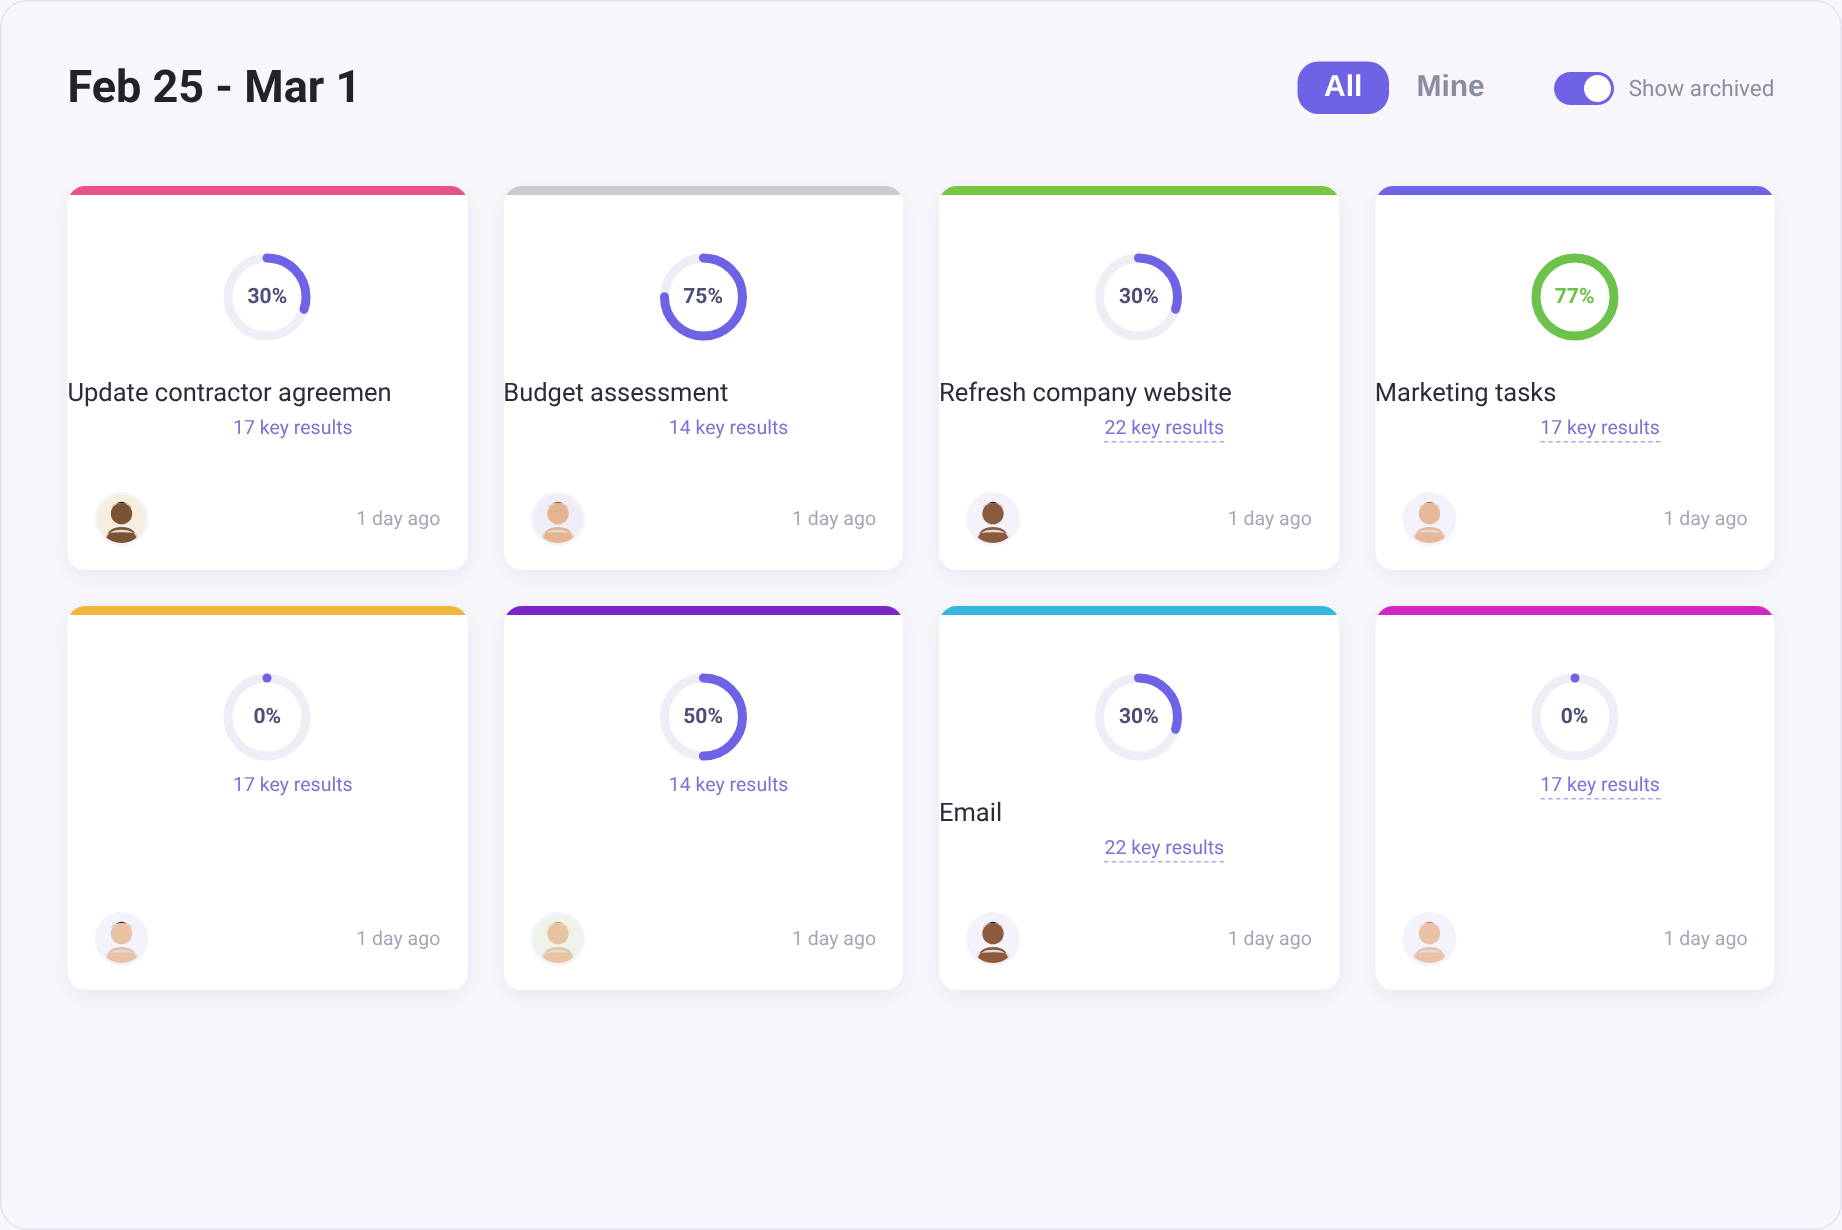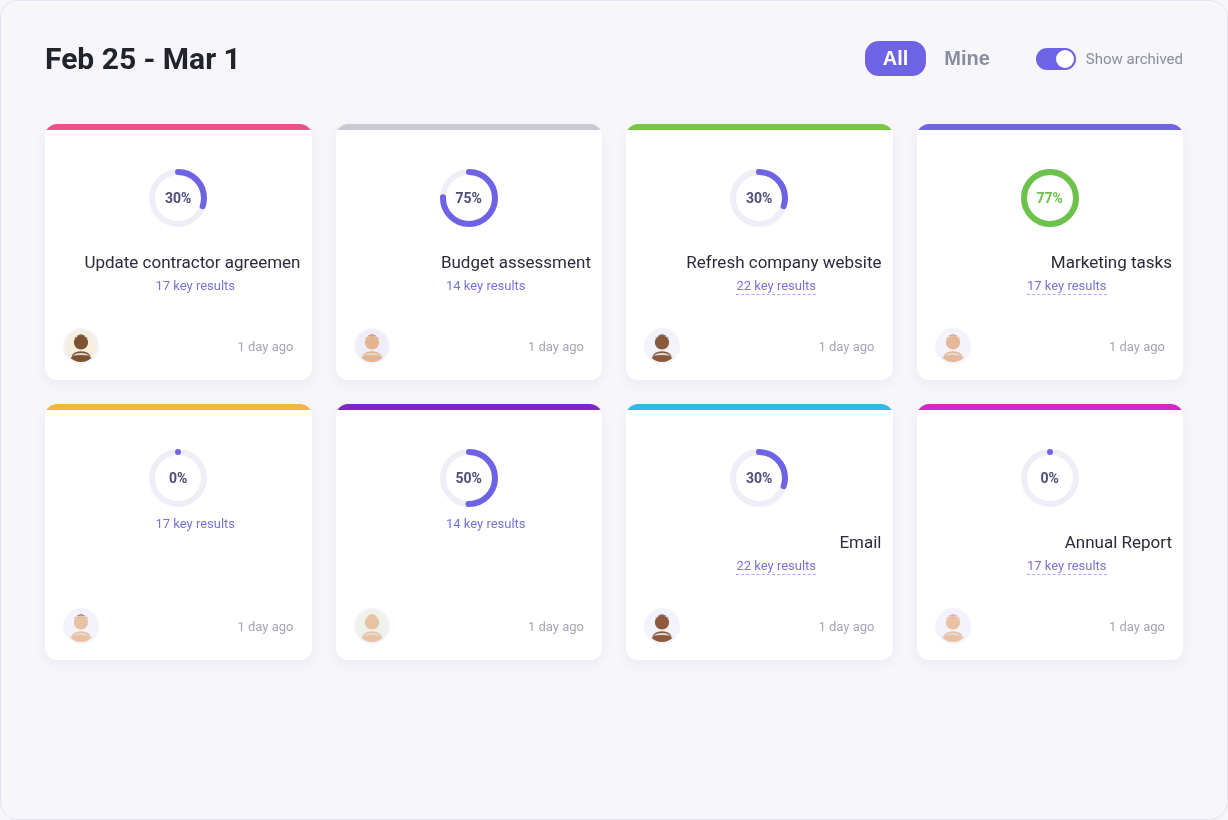--- a/index.html
+++ b/index.html
@@ -130,25 +130,25 @@
     justify-content: center;
     font-size: 14px;
     font-weight: 700;
     color: #4c4e78;
   }
   .ring-label.done { color: #6cc24a; }
   .card-title {
     margin-top: 22px;
     font-size: 17px;
     color: #2a2c3a;
-    text-align: right;
+    text-align: left;
     width: 100%;
     white-space: nowrap;
     overflow: hidden;
-    padding: 0 11px;
+    padding: 0 0;
   }
   .key-results {
     margin-top: 6px;
     font-size: 13px;
     color: #7a72d6;
     cursor: pointer;
     margin-left: 34px;
   }
   .key-results.underlined {
     border-bottom: 1px dashed #b0a9ea;
@@ -382,21 +382,20 @@
       <div class="card">
     <div class="card-stripe" style="background:#d327c4"></div>
     <div class="card-body">
       <div class="ring-wrap">
         <svg width="64" height="64" viewBox="0 0 64 64">
           <circle class="ring-track" cx="32" cy="32" r="26" stroke-width="6"></circle>
           <circle class="ring-progress" cx="32" cy="32" r="26" stroke-width="6" stroke="#6e62e5" stroke-dasharray="0 163.36281798666926"></circle>
         </svg>
         <div class="ring-label ">0%</div>
       </div>
-      <div class="card-title">Annual Report</div>
       <div class="key-results underlined">17 key results</div>
     </div>
     <div class="card-footer">
       <div class="avatar">
             <svg viewBox="0 0 36 36">
     <rect width="36" height="36" fill="#f4f2fb"></rect>
     <circle cx="18" cy="14" r="8" fill="#e9c2a6"></circle>
     <path d="M10 10 Q18 0 26 10 Q24 6 18 6 Q12 6 10 10 Z" fill="#de5fa1"></path>
     <path d="M6 36 Q6 24 18 24 Q30 24 30 36 Z" fill="#e9c2a6"></path>
     <path d="M6 36 Q6 26 18 26 Q30 26 30 36 L30 30 Q30 28 18 28 Q6 28 6 30 Z" fill="#ddd"></path>

